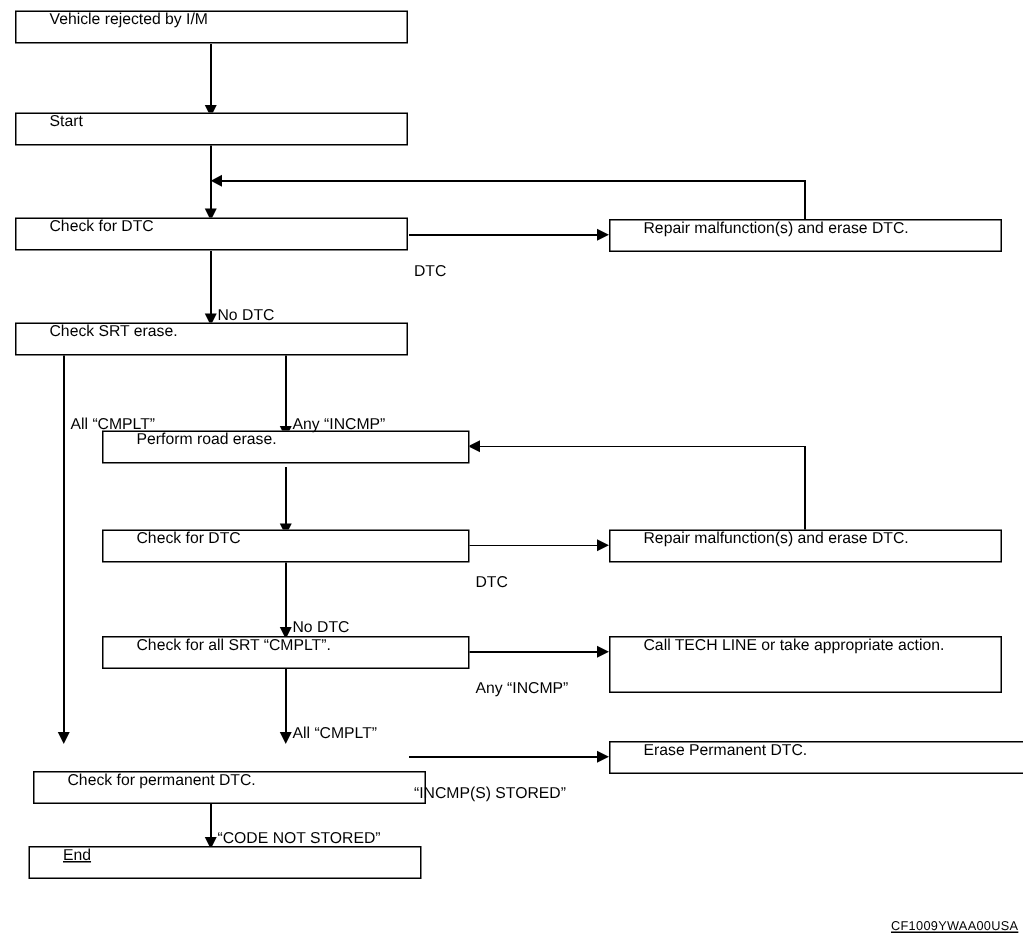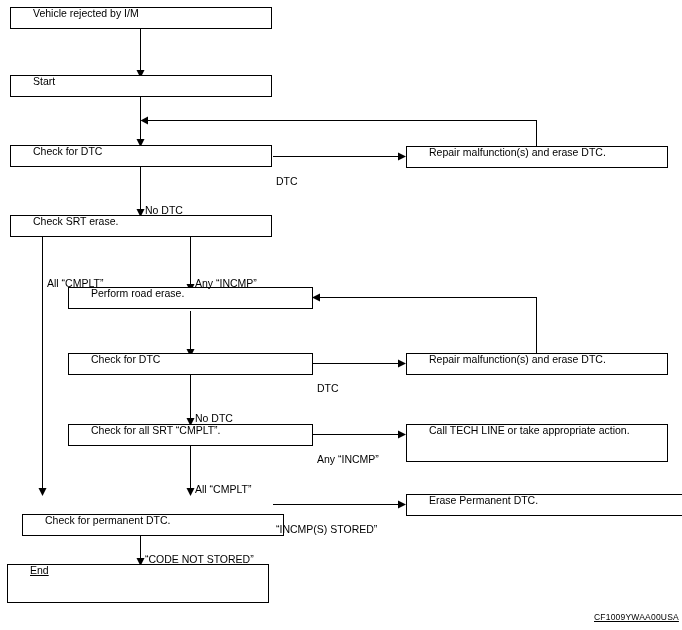--- a/index.html
+++ b/index.html
@@ -164,21 +164,21 @@
   </div>
 
   <div class="node" style="left:22px; top:494px; width:262px; height:22px;margin-top:20px;">
     <span>Check for permanent DTC.</span>
   </div>
 
   <div class="node" style="left:406px; top:494px; width:310px; height:22px;">
     <span>Erase Permanent DTC.</span>
   </div>
 
-  <div class="node" style="left:7px; top:564px; width:262px; height:39px;text-decoration:underline;">
+  <div class="node" style="left:19px; top:564px; width:262px; height:22px;text-decoration:underline;">
     <span>End</span>
   </div>
 
   <div class="edge-label" style="left:276px; top:141px;">DTC</div>
 
   <div class="edge-label" style="left:145px; top:170px;">No DTC</div>
 
   <div class="edge-label" style="left:47px; top:243px;">All “CMPLT”</div>
 
   <div class="edge-label" style="left:195px; top:243px;">Any “INCMP”</div>

